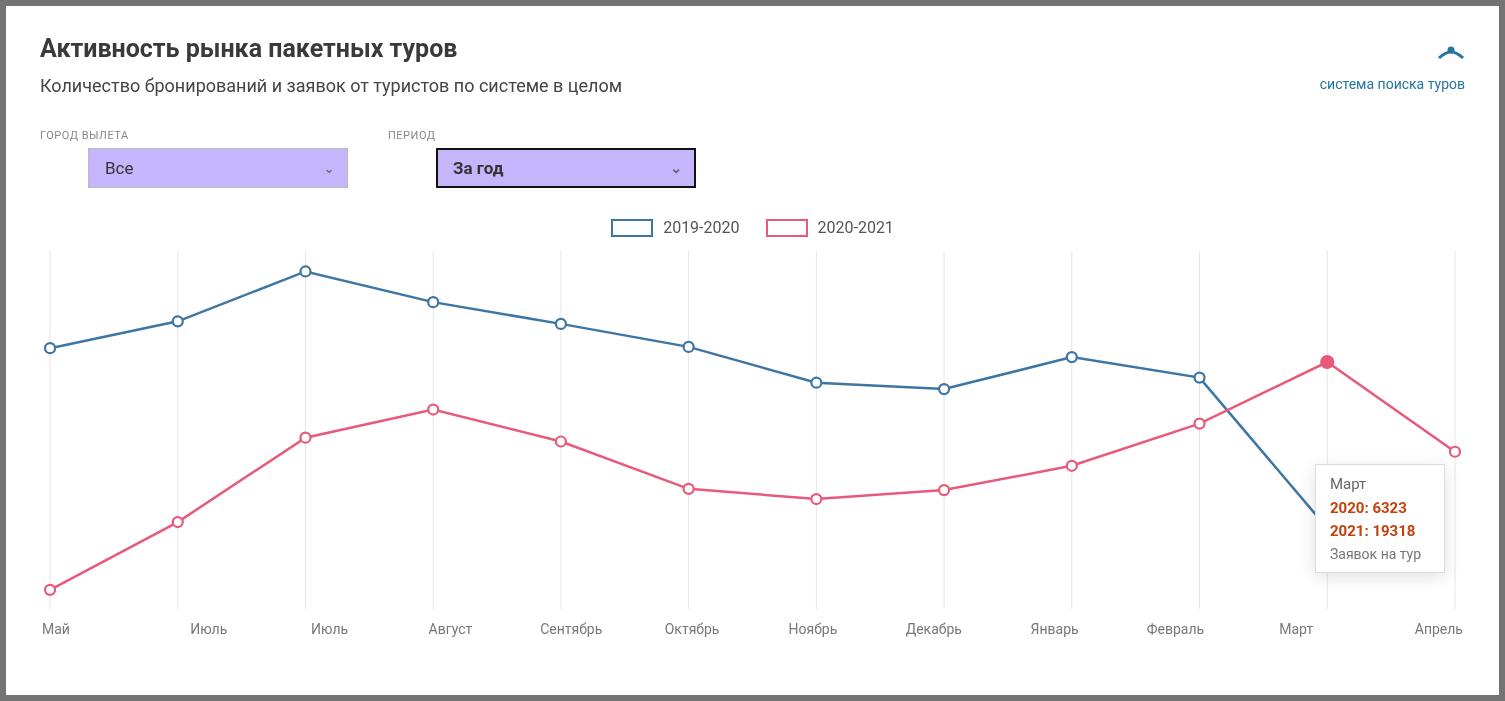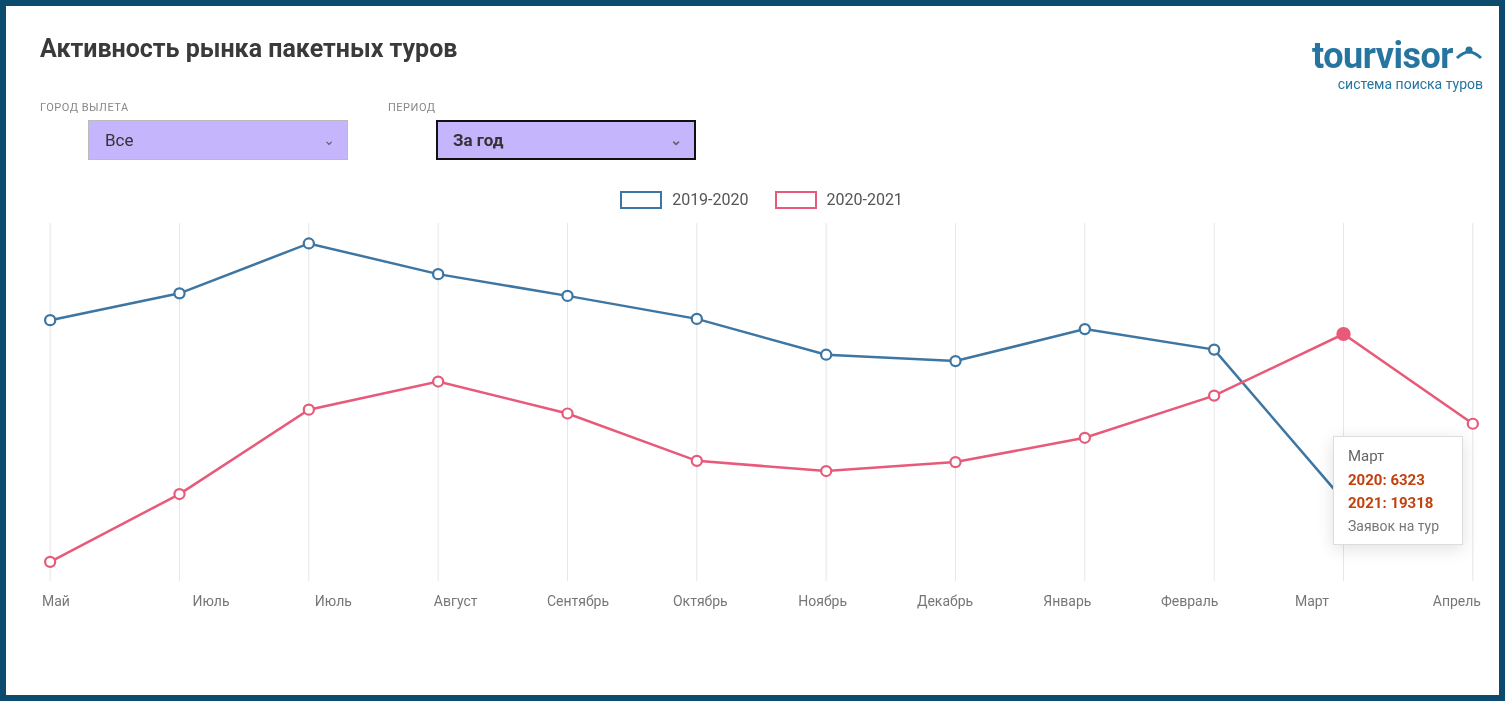--- a/index.html
+++ b/index.html
@@ -1,24 +1,24 @@
 <!DOCTYPE html>
 <html><head>
 <meta charset="utf-8">
 <style>
 * { box-sizing: border-box; margin: 0; padding: 0; }
 body {
   font-family: -apple-system, BlinkMacSystemFont, "Segoe UI", Roboto, Arial, sans-serif;
   background: #fff;
 }
 .frame {
-  border: 6px solid #0c4a6e;
+  border: 6px solid #737373;
   width: 1505px;
   height: 701px;
-  padding: 28px 16px 20px 34px;
+  padding: 28px 34px 20px 34px;
   position: relative;
 }
 .header-row { display: flex; justify-content: space-between; align-items: flex-start; }
 .title { font-size: 25px; font-weight: 700; color: #3a3a3a; margin-bottom: 12px; }
 .subtitle { font-size: 18px; color: #444; margin-bottom: 24px; }
 .logo { text-align: right; }
 .logo-name { font-size: 36px; font-weight: 700; color: #2575a0; letter-spacing: -0.5px; line-height: 1; }
 .logo-eye { display:inline-block; vertical-align: 4px; margin-left:2px; }
 .logo-tag { font-size: 14px; color: #2575a0; margin-top: 2px; }
 .filters { display: flex; gap: 40px; }
@@ -64,24 +64,25 @@
 .tooltip .tt-row { font-size: 15px; font-weight: 700; color: #c2410c; line-height: 1.5; }
 .tooltip .tt-foot { font-size: 14px; color: #777; margin-top: 4px; }
 </style>
 </head>
 <body>
 
 <div class="frame">
   <div class="header-row">
     <div>
       <h1 class="title">Активность рынка пакетных туров</h1>
+      <div class="subtitle">Количество бронирований и заявок от туристов по системе в целом</div>
     </div>
     <div class="logo">
       <div class="logo-name">
-        <span>tourvisor</span><span class="logo-eye"><svg width="28" height="20" viewBox="0 0 28 20">
+        <span class="logo-eye"><svg width="28" height="20" viewBox="0 0 28 20">
               <path d="M2 14 Q14 2 26 14" fill="none" stroke="#2575a0" stroke-width="3"></path>
               <circle cx="14" cy="6" r="3.5" fill="#2575a0"></circle>
             </svg></span>
       </div>
       <div class="logo-tag">система поиска туров</div>
     </div>
   </div>
 
   <div class="filters">
     <div class="filter">

